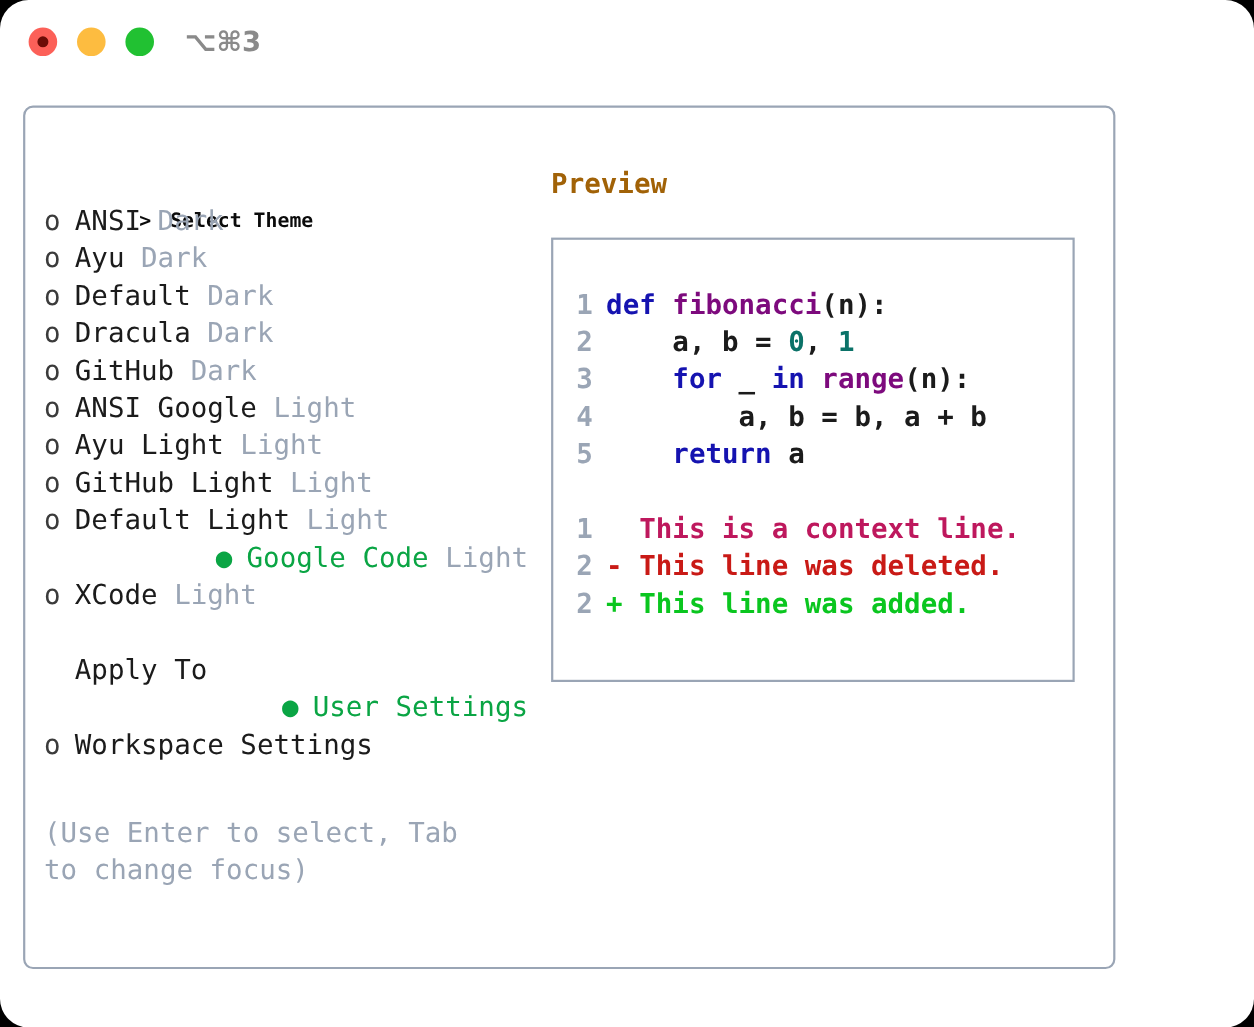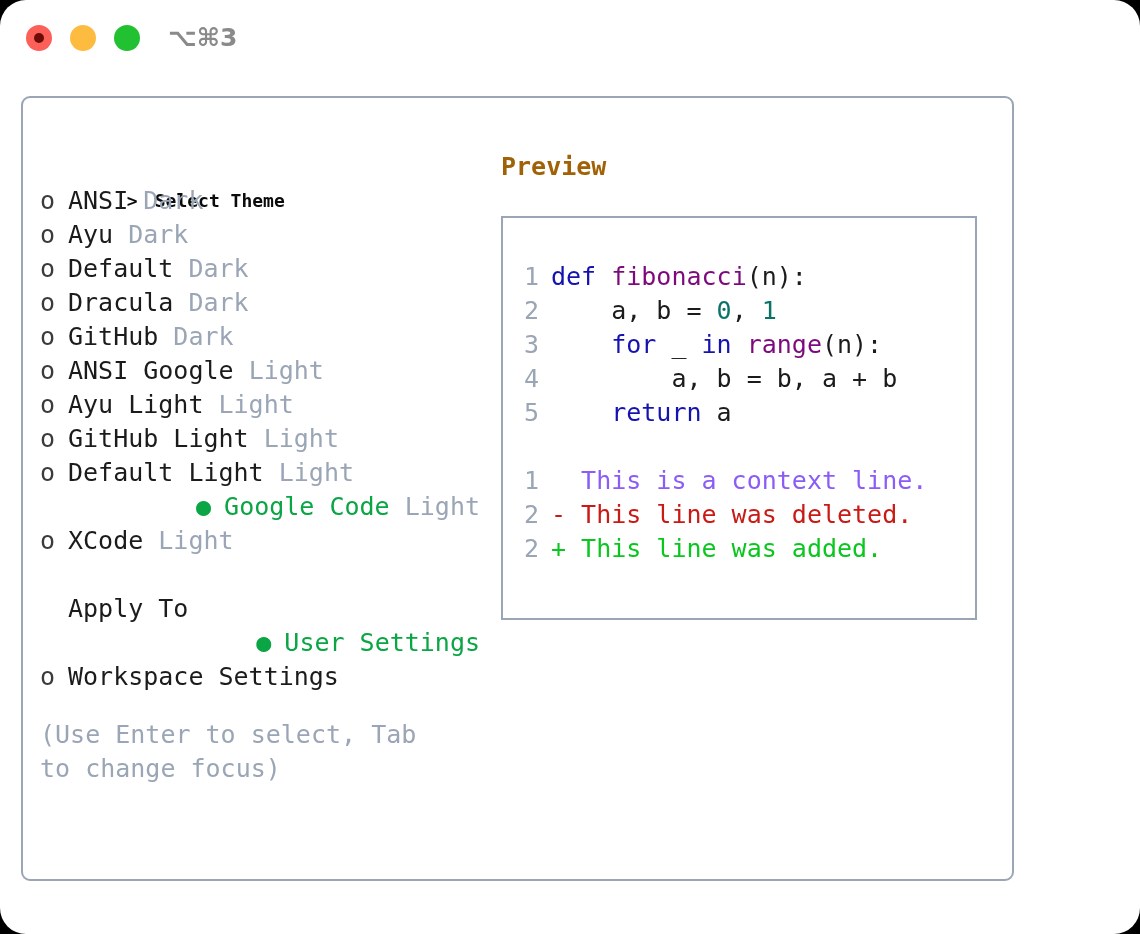--- a/index.html
+++ b/index.html
@@ -117,21 +117,21 @@
   .section-head {
     height: 34px;
     line-height: 34px;
     font-size: 25px;
     color: #1b1b1b;
     white-space: pre;
     padding-left: 28px;
   }
 
   .hint {
-    margin-top: 24px;
+    margin-top: 46px;
     font-size: 25px;
     line-height: 34px;
     color: #9aa5b5;
     width: 412px;
     white-space: pre-wrap;
     word-break: break-word;
   }
 
   
   .right-col {
@@ -155,41 +155,42 @@
     border: 2px solid #9aa5b5;
     box-sizing: border-box;
     background: #ffffff;
     position: relative;
   }
   .code-area {
     position: absolute;
     left: 14px;
     top: 42px;
     right: 24px;
+    font-weight: bold;
   }
   .code-line {
     font-size: 25px;
     line-height: 34px;
     height: 34px;
     white-space: pre;
     color: #1b1b1b;
   }
   .ln {
     display: inline-block;
     width: 22px;
     text-align: right;
     color: #9aa5b5;
     margin-right: 12px;
   }
   .kw  { color: #1513b0; }
   .fn  { color: #7d0a7d; }
   .num { color: #0b7268; }
   .plain { color: #1b1b1b; }
   .diff-gap { height: 34px; }
-  .diff-ctx { color: #8b5cf6; }
+  .diff-ctx { color: #be185d; }
   .diff-del { color: #c91a16; }
   .diff-add { color: #0ac61f; }
 </style>
 </head>
 <body>
 
 <div class="window">
 
   <div class="titlebar">
     <div class="traffic">

